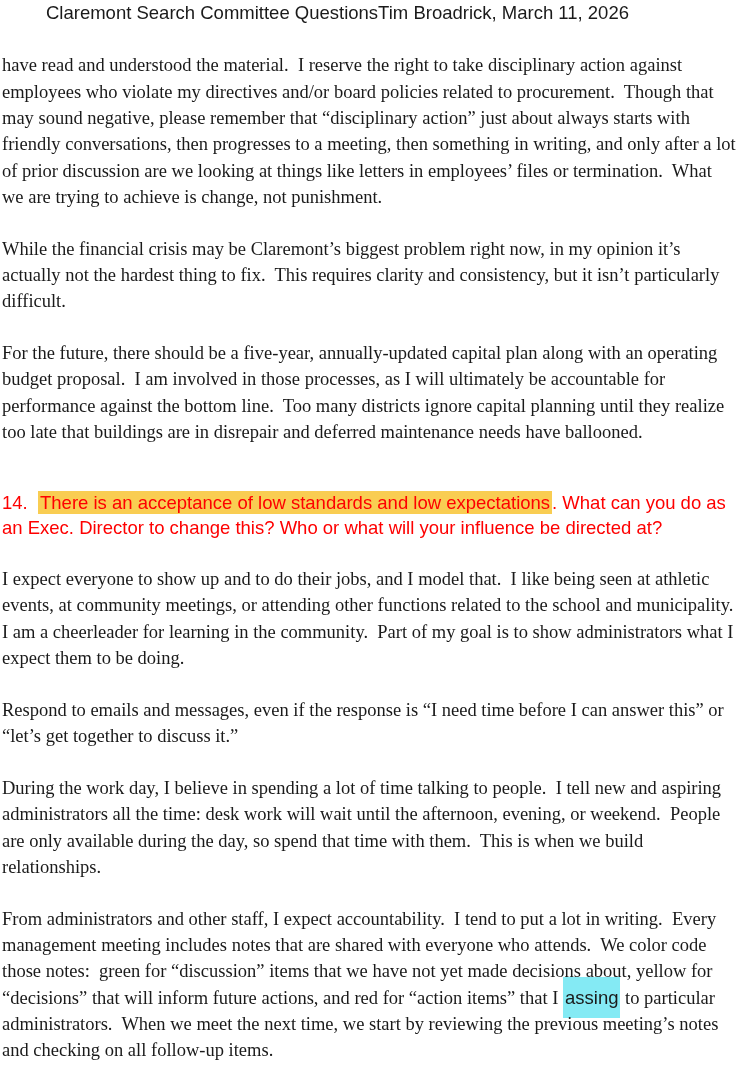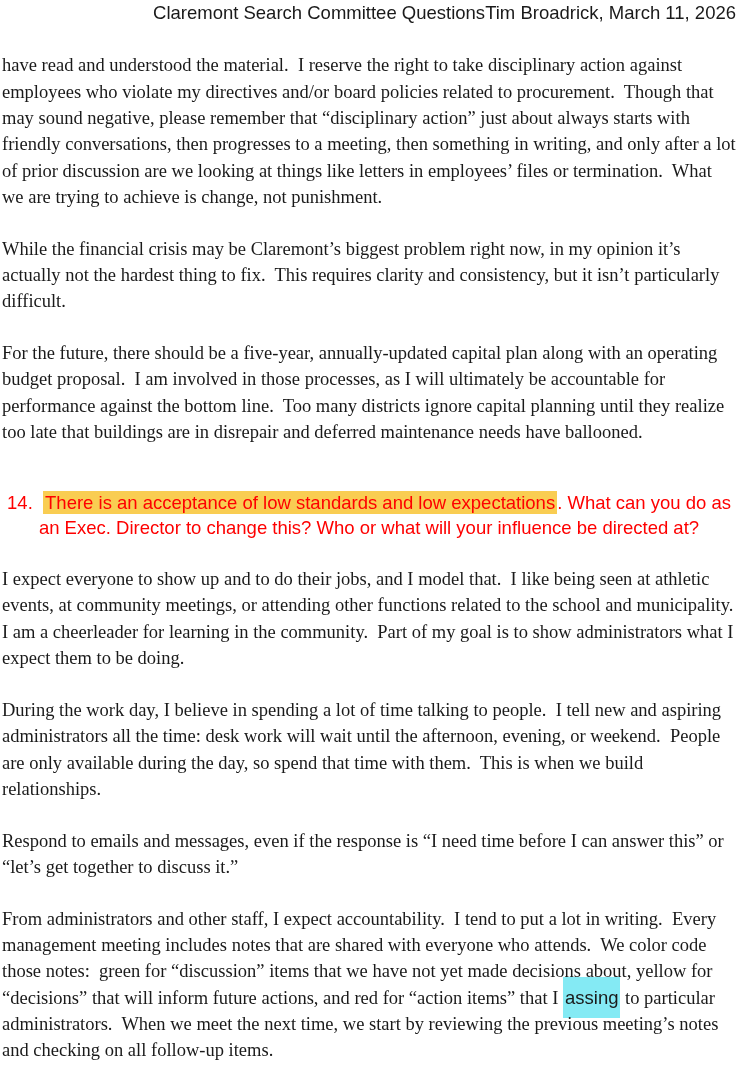--- a/index.html
+++ b/index.html
@@ -9,30 +9,30 @@
     overflow: hidden;
     background: var(--background, #ffffff);
     color: var(--body-text, #1a1a1a);
     font-family: "Liberation Sans", "DejaVu Sans", sans-serif;
     font-size: 18.5px;
     line-height: 25.35px;
   }
   .page { padding: 0 2px; }
   .doc-header {
     display: flex;
-    justify-content: flex-end;
+    justify-content: flex-start;
     line-height: 25.35px;
     margin-bottom: 27px;
     margin-left: 44px;
   }
   .para {
     margin: 0 0 25.35px 0;
     white-space: pre-wrap;
   }
-  .para.question { margin-top: 44.6px; text-align: center; }
+  .para.question { margin-top: 44.6px; }
   .seg-normal { color: var(--body-text, #1a1a1a); font-family: Liberation Serif, serif; }
   .seg-red { color: var(--question-red, #fe0000); }
   .seg-red_yellow_highlight {
     color: var(--question-red, #fe0000);
     background: var(--highlight-yellow, #f9cd52);
     padding: 1px 2px;
   }
   .seg-cyan_highlight {
     color: var(--body-text, #1a1a1a);
     background: var(--highlight-cyan, #84eaf4);
@@ -46,17 +46,17 @@
   <div class="doc-header">
     <span>Claremont Search Committee Questions</span>
     <span>Tim Broadrick, March 11, 2026</span>
   </div>
   <div id="document-body">
       <p class="para"><span class="seg-normal">have read and understood the material.  I reserve the right to take disciplinary action against employees who violate my directives and/or board policies related to procurement.  Though that may sound negative, please remember that “disciplinary action” just about always starts with friendly conversations, then progresses to a meeting, then something in writing, and only after a lot of prior discussion are we looking at things like letters in employees’ files or termination.  What we are trying to achieve is change, not punishment.</span></p>
       <p class="para"><span class="seg-normal">While the financial crisis may be Claremont’s biggest problem right now, in my opinion it’s actually not the hardest thing to fix.  This requires clarity and consistency, but it isn’t particularly difficult.</span></p>
       <p class="para"><span class="seg-normal">For the future, there should be a five-year, annually-updated capital plan along with an operating budget proposal.  I am involved in those processes, as I will ultimately be accountable for performance against the bottom line.  Too many districts ignore capital planning until they realize too late that buildings are in disrepair and deferred maintenance needs have ballooned.</span></p>
       <p class="para question"><span class="seg-red">14.  </span><span class="seg-red_yellow_highlight">There is an acceptance of low standards and low expectations</span><span class="seg-red">. What can you do as an Exec. Director to change this? Who or what will your influence be directed at?</span></p>
       <p class="para"><span class="seg-normal">I expect everyone to show up and to do their jobs, and I model that.  I like being seen at athletic events, at community meetings, or attending other functions related to the school and municipality.  I am a cheerleader for learning in the community.  Part of my goal is to show administrators what I expect them to be doing.</span></p>
+      <p class="para"><span class="seg-normal">Respond to emails and messages, even if the response is “I need time before I can answer this” or “let’s get together to discuss it.”</span></p>
       <p class="para"><span class="seg-normal">During the work day, I believe in spending a lot of time talking to people.  I tell new and aspiring administrators all the time: desk work will wait until the afternoon, evening, or weekend.  People are only available during the day, so spend that time with them.  This is when we build relationships.</span></p>
-      <p class="para"><span class="seg-normal">Respond to emails and messages, even if the response is “I need time before I can answer this” or “let’s get together to discuss it.”</span></p>
       <p class="para"><span class="seg-normal">From administrators and other staff, I expect accountability.  I tend to put a lot in writing.  Every management meeting includes notes that are shared with everyone who attends.  We color code those notes:  green for “discussion” items that we have not yet made decisions about, yellow for “decisions” that will inform future actions, and red for “action items” that I </span><span class="seg-cyan_highlight">assing</span><span class="seg-normal"> to particular administrators.  When we meet the next time, we start by reviewing the previous meeting’s notes and checking on all follow-up items.</span></p>
     </div>
 </div>
 
 </body></html>

